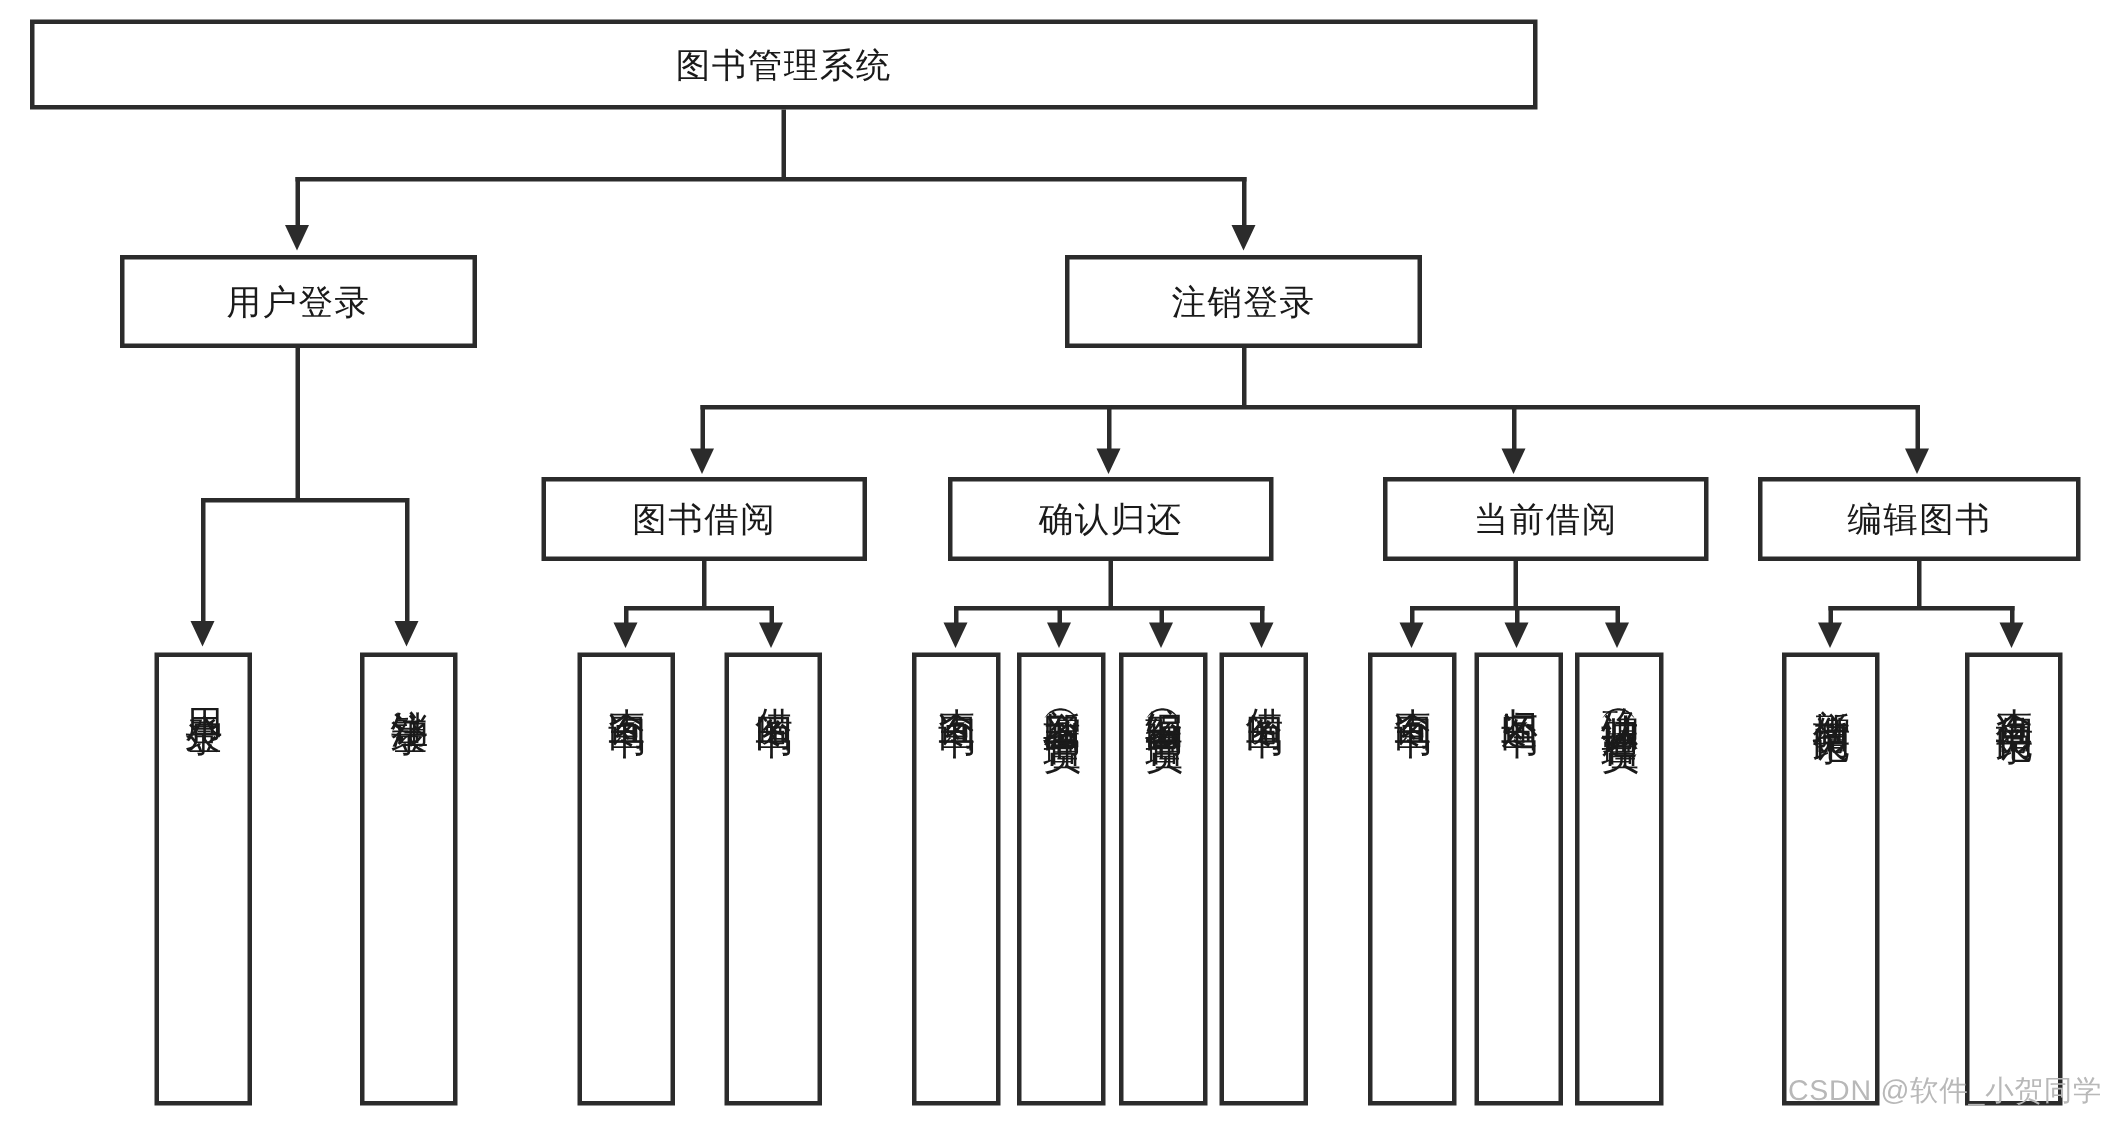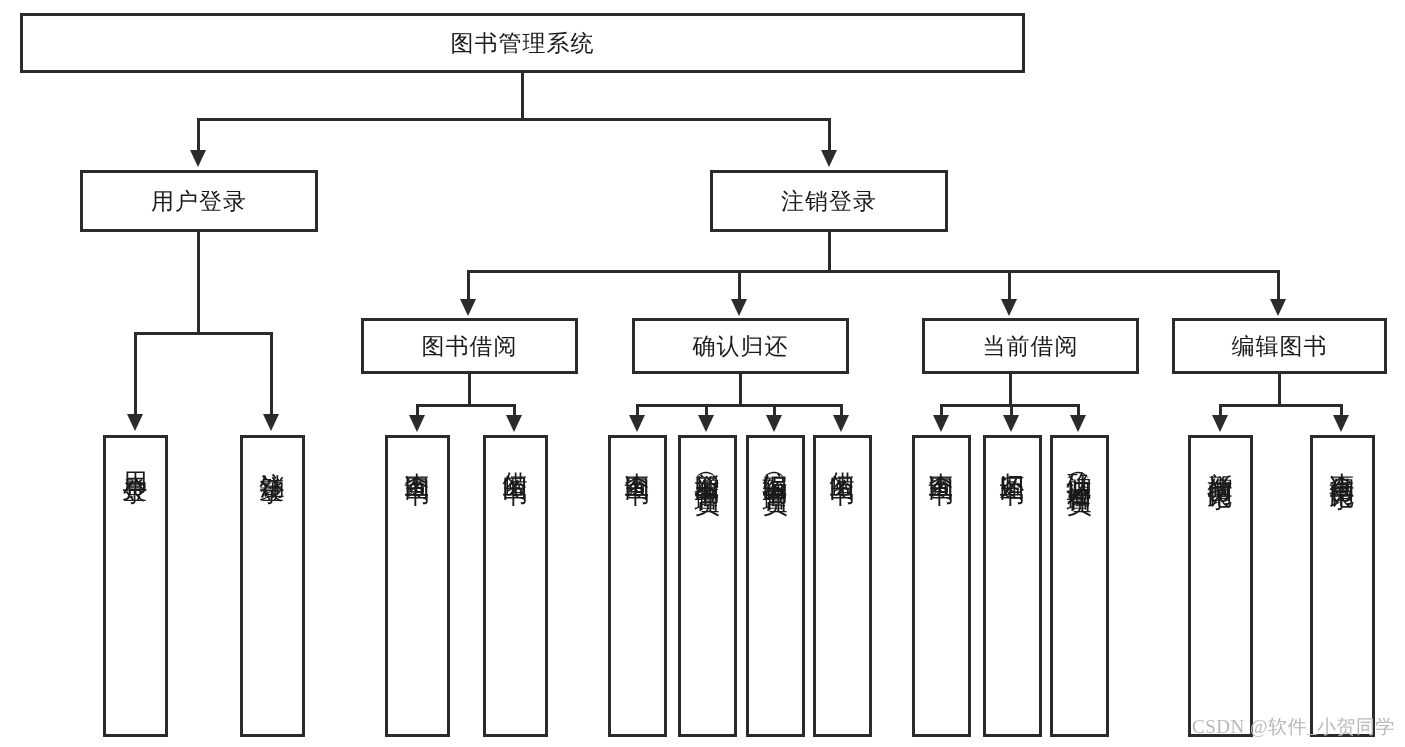--- a/index.html
+++ b/index.html
@@ -73,21 +73,20 @@
     border-top: 17px solid #2b2b2b;
   }
 
   
   #watermark {
     position: absolute;
     color: #b8b8b8;
     font-size: 19px;
     white-space: nowrap;
     letter-spacing: 0.5px;
-    font-family: Liberation Serif, serif;
   }
 </style>
 </head>
 <body>
 
 <div id="canvas">
 
   <div class="node horiz" style="left:20px; top:13px; width:1005px; height:60px;">
     <span class="label">图书管理系统</span>
   </div>

